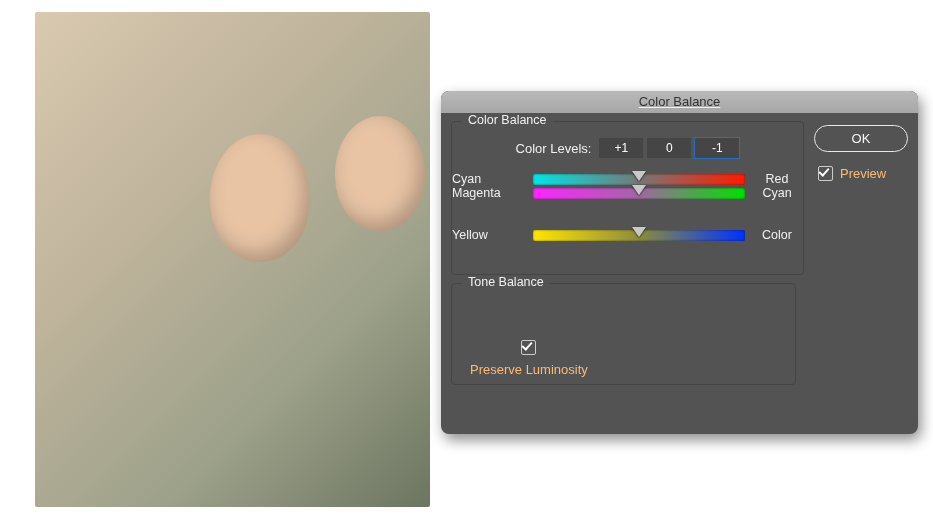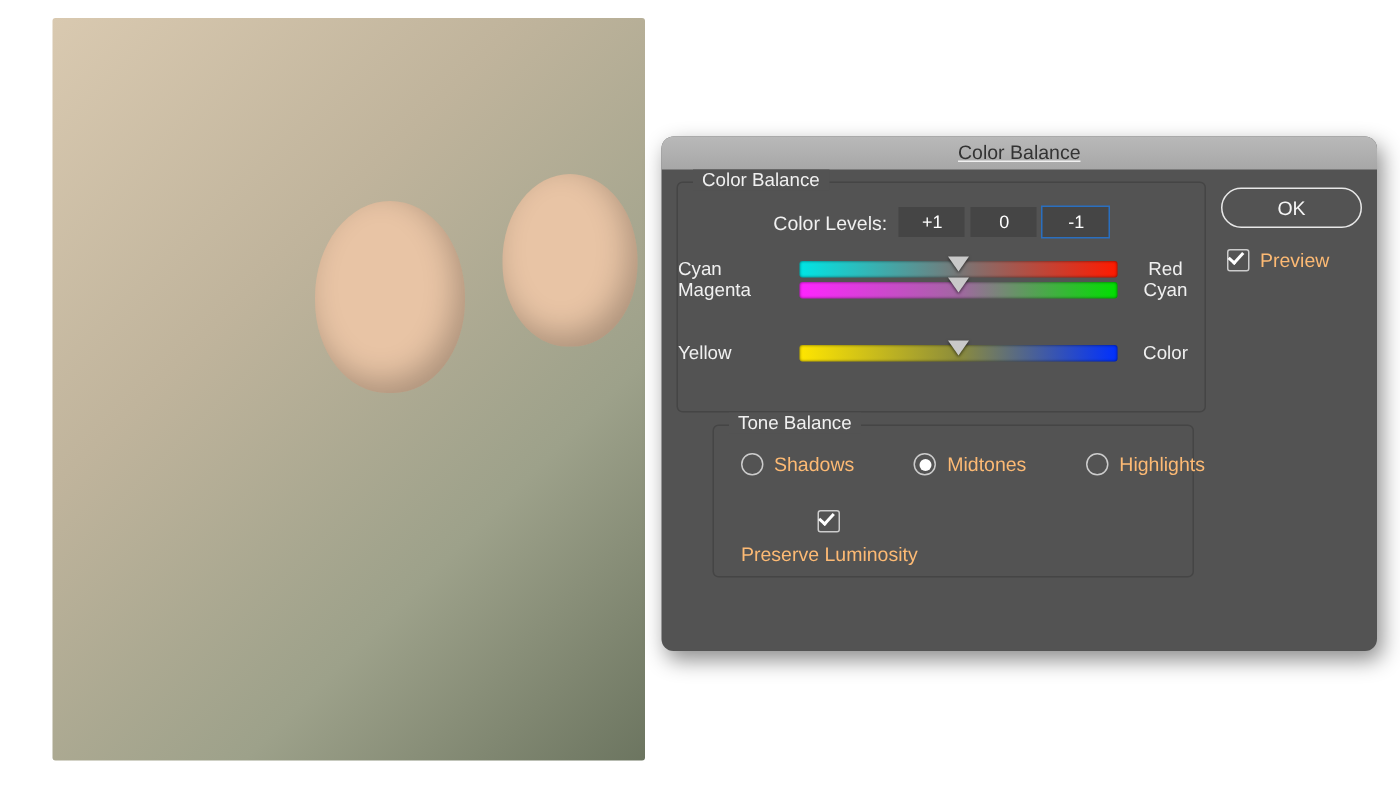--- a/index.html
+++ b/index.html
@@ -17,21 +17,21 @@
             color:#f0f0f0; font-size:13px;text-decoration:underline; }
   .titlebar { height:22px; background:linear-gradient(#b9b9b9,#a7a7a7);
               border-radius:8px 8px 0 0; color:#333; text-align:center;
               font-size:13px; line-height:22px; }
   .main { position:absolute; left:0; top:22px; right:0; bottom:0; }
   .fieldset { position:absolute; border:1px solid #454545; border-radius:4px;
               padding:0; }
   .legend { position:absolute; top:-9px; left:10px; background:#535353;
             padding:0 6px; font-size:12.5px; color:#f0f0f0; }
   .fs-color { left:10px; right:114px; top:8px; height:152px; }
-  .fs-tone  { left:10px; right:122px; top:170px; height:100px;margin-left:24px; }
+  .fs-tone  { left:10px; right:122px; top:170px; height:100px; }
 
   .row { position:absolute; left:0; right:0; display:flex; align-items:center; }
   .row-levels { top:16px; justify-content:center; gap:4px; }
   .lbl-levels { color:#f0f0f0; font-size:13px; margin-right:4px; }
   .num-input { width:40px; height:18px; background:#454545; color:#fff;
                border:none; text-align:center; font-size:12px; }
   .num-input.sel { box-shadow:0 0 0 1px #2a6fbf; }
 
   .slider-row { height:26px; }
   .slider-row .lbl-l { width:75px; text-align:left; padding-right:6px; font-size:12.5px; }
@@ -115,34 +115,20 @@
         <div class="track yel-blue">
           <div class="thumb"></div>
         </div>
         <span class="lbl-r">Color</span>
       </div>
     </div>
 
     <div class="fieldset fs-tone">
       <div class="legend">Tone Balance</div>
 
-      <div class="tone-radios">
-        <span class="radio-wrap">
-          <span class="radio"></span>
-          <span>Shadows</span>
-        </span>
-        <span class="radio-wrap">
-          <span class="radio checked"></span>
-          <span>Midtones</span>
-        </span>
-        <span class="radio-wrap">
-          <span class="radio"></span>
-          <span>Highlights</span>
-        </span>
-      </div>
 
       <div class="preserve check-wrap">
         <span class="check checked"></span>
         <span>Preserve Luminosity</span>
       </div>
     </div>
 
     <div class="side">
       <div class="btn">
         <span>OK</span>

